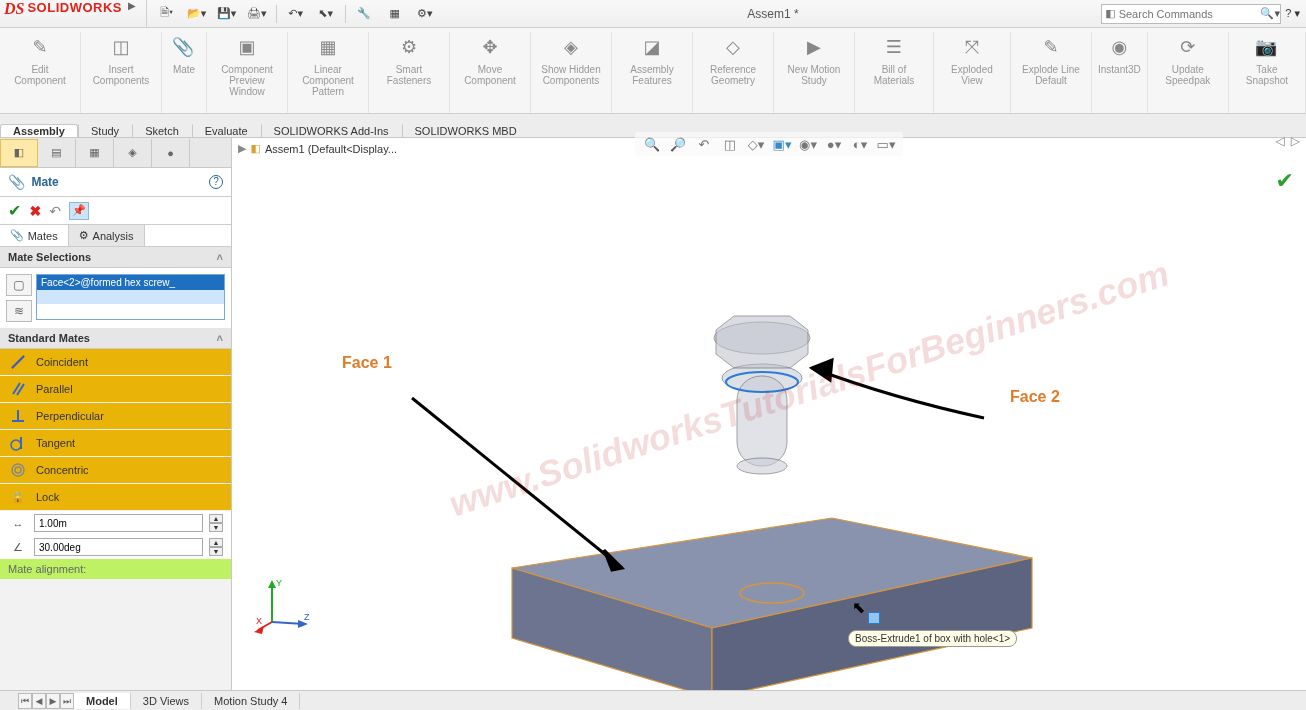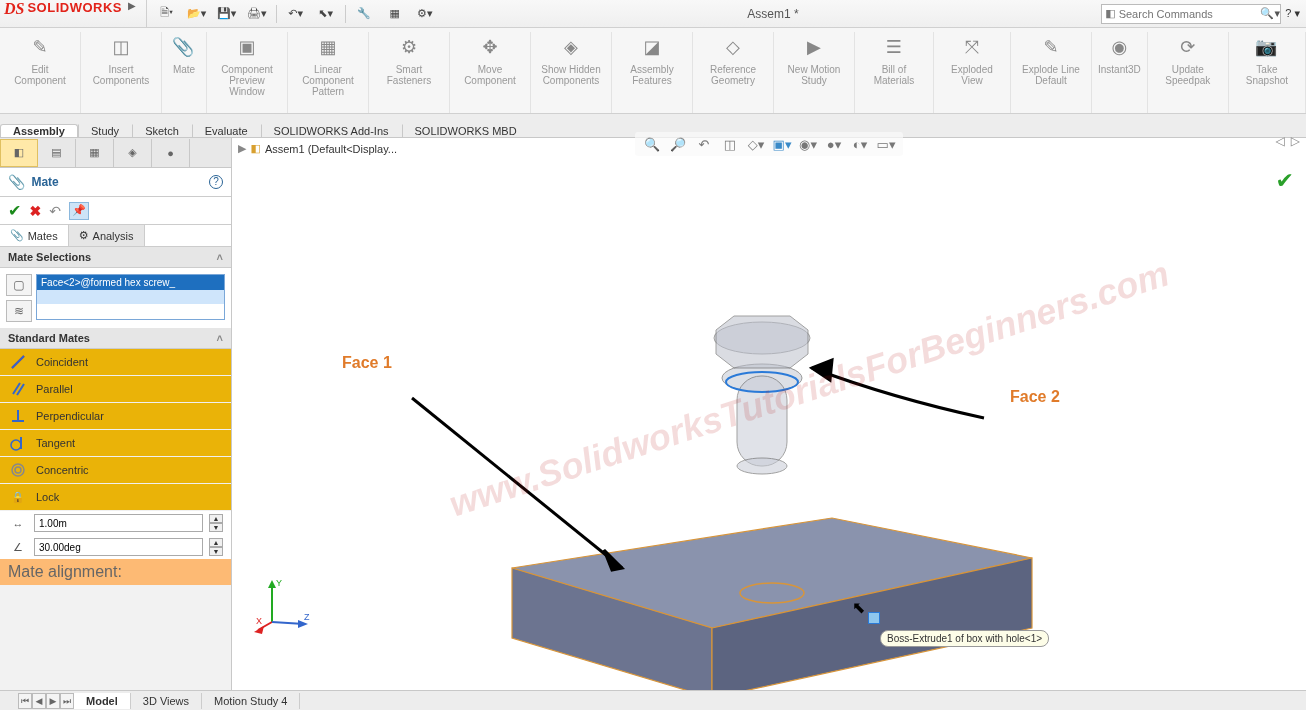--- a/index.html
+++ b/index.html
@@ -62,21 +62,21 @@
 .sel-list .sel-item2{background:#cfe5fb;height:14px;}
 .mate-list{background:#eab308;}
 .mate-row{display:flex;align-items:center;gap:8px;padding:4px 8px;border-bottom:1px solid #f0f0f0;}
 .mate-row .micon{width:20px;height:18px;display:flex;align-items:center;justify-content:center;}
 .mate-row .mlabel{font-size:11px;color:#333;}
 .num-row{display:flex;align-items:center;gap:6px;padding:3px 8px;background:#fff;}
 .num-row .nicon{width:20px;height:18px;display:flex;align-items:center;justify-content:center;color:#555;}
 .num-row input{flex:1;border:1px solid #aaa;height:18px;font-size:10px;padding:0 4px;background:#fff;}
 .num-row .spin{display:flex;flex-direction:column;width:14px;}
 .num-row .spin span{height:9px;border:1px solid #aaa;font-size:7px;text-align:center;line-height:7px;background:#f0f0f0;}
-.align-row{padding:4px 8px;font-size:16px;color:#666;background:#fdba74;}
+.align-row{padding:4px 8px;font-size:11px;color:#666;background:#bef264;}
 
 
 .viewport{flex:1;background:#fff;position:relative;}
 .breadcrumb{position:absolute;top:4px;left:6px;font-size:11px;color:#333;display:flex;align-items:center;gap:4px;}
 .breadcrumb .arrow{color:#888;}
 .view-toolbar{position:absolute;top:-6px;left:50%;transform:translateX(-50%);display:flex;gap:4px;background:rgba(250,250,250,0.7);padding:2px 6px;border-radius:3px;}
 .view-toolbar .vt{width:22px;height:20px;display:flex;align-items:center;justify-content:center;color:#777;font-size:13px;}
 .corner-icons{position:absolute;top:-4px;right:6px;display:flex;gap:6px;color:#888;font-size:12px;}
 .checkmark{position:absolute;top:30px;right:12px;color:#2aa02a;font-size:22px;}
 
@@ -383,21 +383,21 @@
           <path d="M 752 280 Q 660 260 580 230"></path>
           <polygon points="580,230 600,222 598,242" fill="#000"></polygon>
         </g>
       </svg>
 
       <div class="annotation" style="top:216px;left:110px;">Face 1</div>
       <div class="annotation" style="top:250px;left:778px;">Face 2</div>
 
       <div class="cursor" style="top:460px;left:620px;">⬉</div>
       <div style="position:absolute;top:474px;left:636px;width:12px;height:12px;background:#8fc7ee;border:1px solid #2a7ad8;"></div>
-      <div class="tooltip-box" style="top:492px;left:648px;border-radius:8px;">Boss-Extrude1 of box with hole&lt;1&gt;</div>
+      <div class="tooltip-box" style="top:492px;left:616px;border-radius:8px;">Boss-Extrude1 of box with hole&lt;1&gt;</div>
 
       <svg class="triad" viewBox="0 0 60 60">
         <line x1="18" y1="48" x2="18" y2="10" stroke="#2a2" stroke-width="2"></line>
           <polygon points="18,6 14,14 22,14" fill="#2a2"></polygon>
         <line x1="18" y1="48" x2="4" y2="56" stroke="#d22" stroke-width="2"></line>
           <polygon points="0,58 10,52 8,60" fill="#d22"></polygon>
         <line x1="18" y1="48" x2="50" y2="50" stroke="#36c" stroke-width="2"></line>
           <polygon points="54,50 44,46 44,54" fill="#36c"></polygon>
         <text x="22" y="12" font-size="9" fill="#2a2">Y</text>
         <text x="2" y="50" font-size="9" fill="#d22">X</text>

